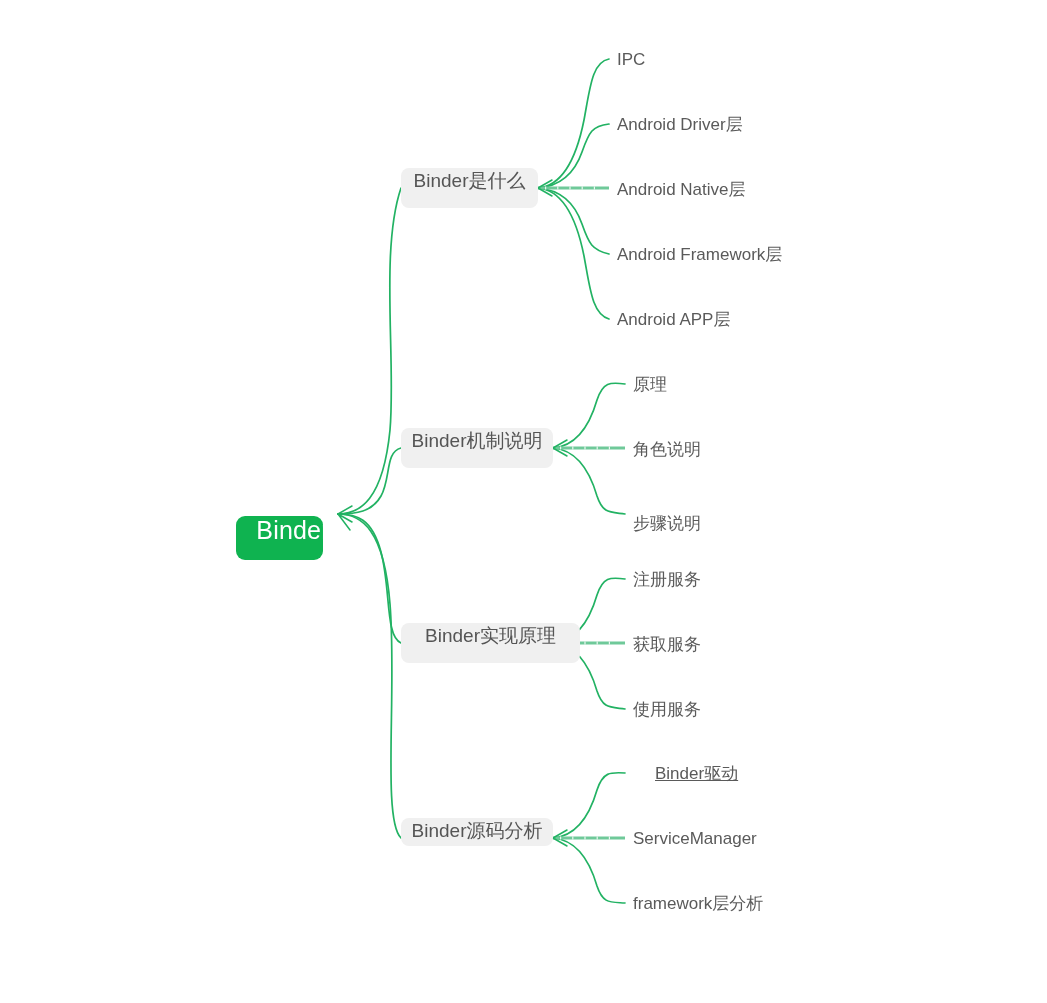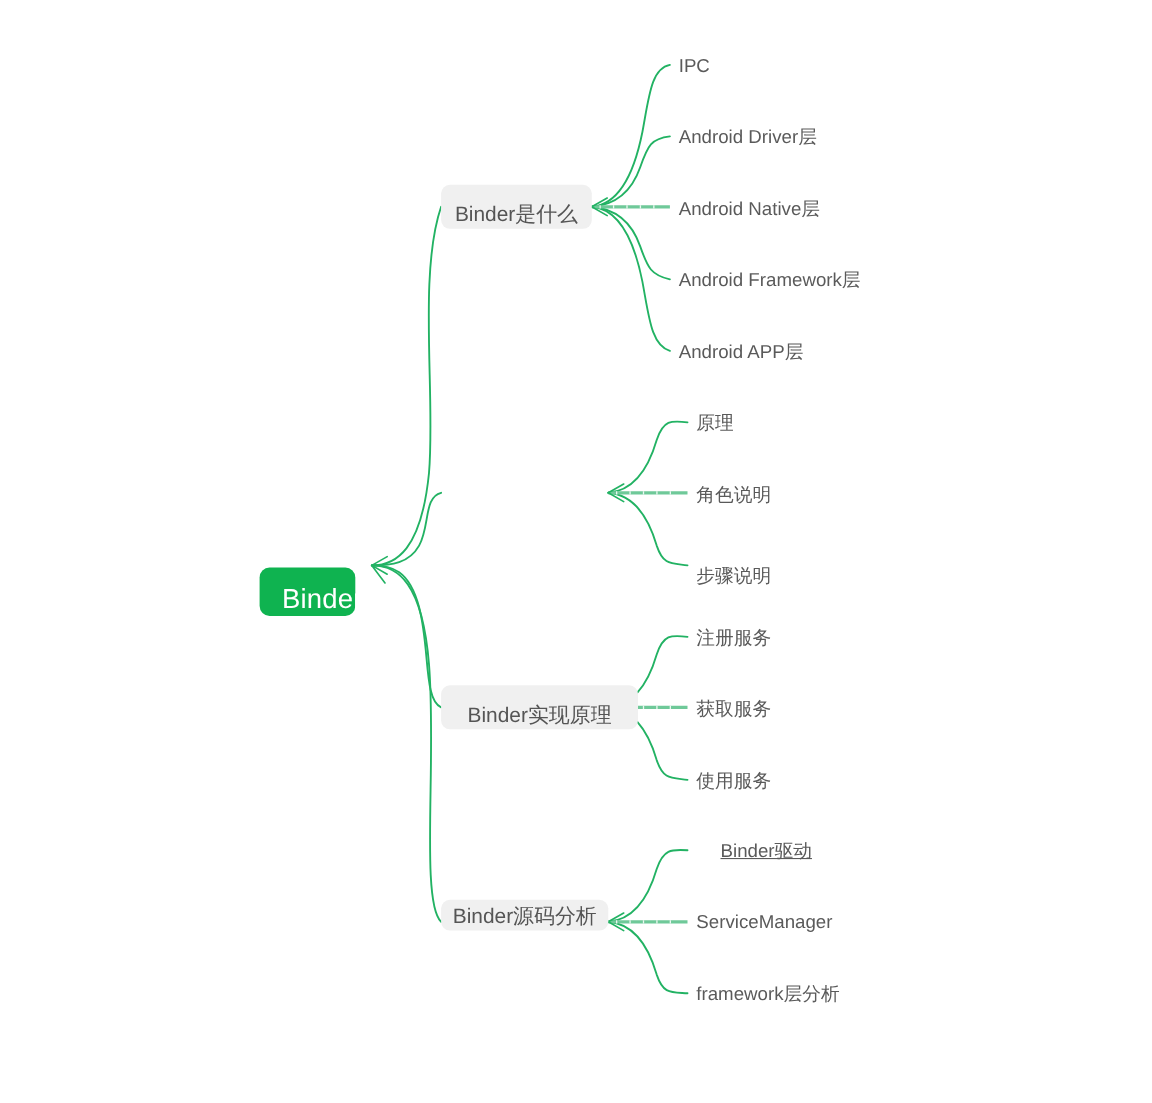--- a/index.html
+++ b/index.html
@@ -27,21 +27,21 @@
     left: 0;
     top: 0;
     width: 1047px;
     height: 1003px;
     pointer-events: none;
   }
   .node {
     position: absolute;
     box-sizing: border-box;
     display: flex;
-    align-items: flex-end;
+    align-items: flex-start;
     justify-content: center;
     white-space: nowrap;
   }
   .root-node {
     background: #0FB350;
     color: #ffffff;
     border-radius: 9px;
     font-size: 25px;
     letter-spacing: 0.2px;
     padding: 0 18px;
@@ -130,20 +130,23 @@
   <div class="leaf-node" style="left:617px; top:181px;">
     <span>Android Native层</span>
   </div>
   <div class="leaf-node" style="left:617px; top:246px;">
     <span>Android Framework层</span>
   </div>
   <div class="leaf-node" style="left:617px; top:311px;">
     <span>Android APP层</span>
   </div>
 
+  <div class="node branch-node" style="left:401px; top:428px; width:152px; height:40px;">
+    <span>Binder机制说明</span>
+  </div>
   <div class="leaf-node" style="left:633px; top:376px;">
     <span>原理</span>
   </div>
   <div class="leaf-node" style="left:633px; top:441px;">
     <span>角色说明</span>
   </div>
   <div class="leaf-node" style="left:633px; top:515px;">
     <span>步骤说明</span>
   </div>
 

